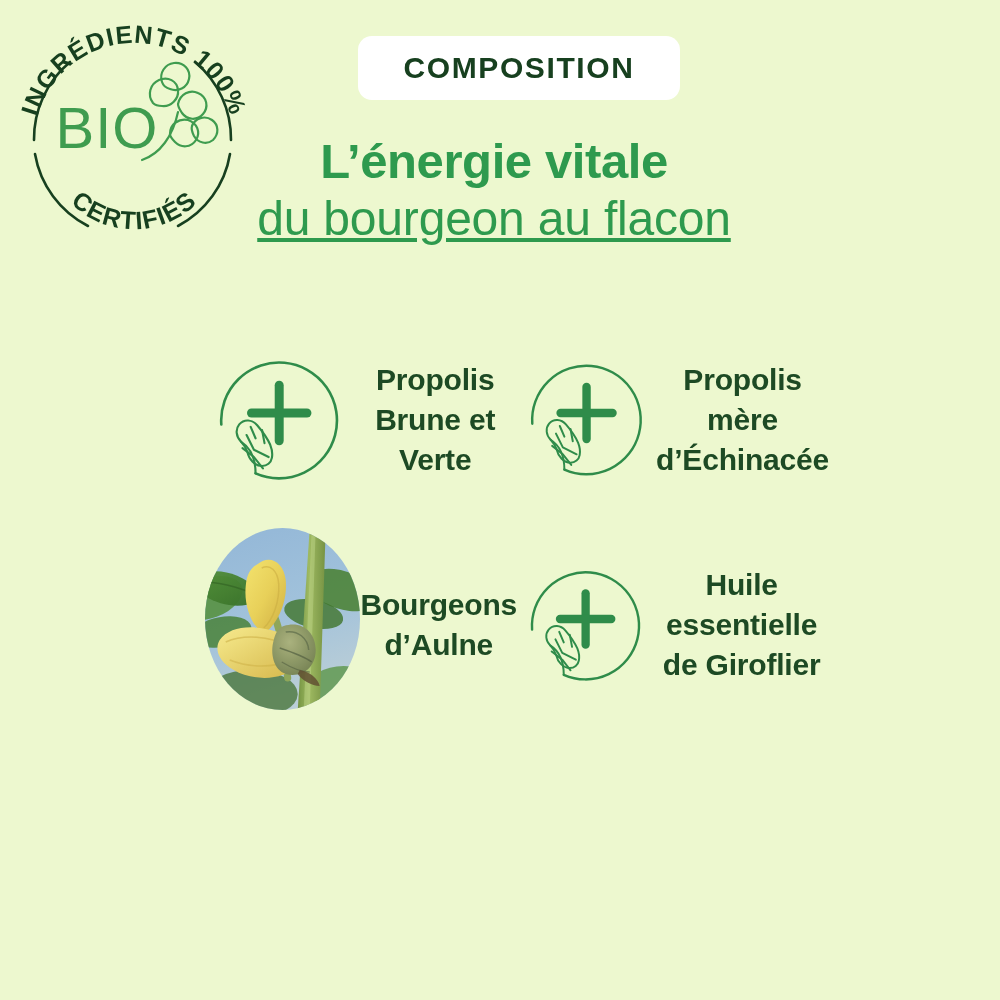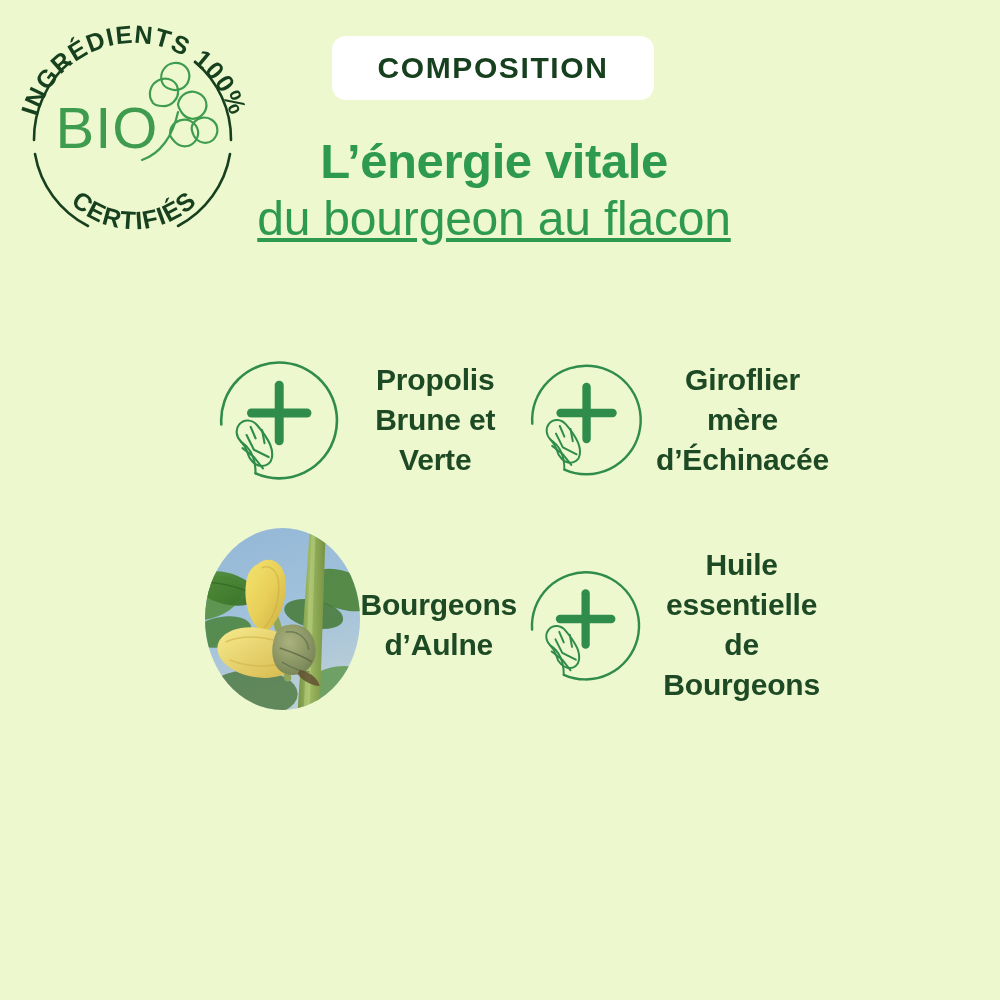--- a/index.html
+++ b/index.html
@@ -22,21 +22,21 @@
     left: 10px;
     top: 8px;
     width: 245px;
     height: 245px;
   }
   .bio-badge svg { display: block; width: 100%; height: 100%; }
 
   
   .composition-pill {
     position: absolute;
-    left: 332px;
+    left: 358px;
     top: 36px;
     width: 322px;
     height: 64px;
     background: #ffffff;
     border-radius: 14px;
     display: flex;
     align-items: center;
     justify-content: center;
   }
   .composition-pill .pill-text {
@@ -202,21 +202,21 @@
           <g stroke="#2f8c4a" stroke-width="2.6" fill="none" stroke-linejoin="round" stroke-linecap="round">
             <path d="M 62 165 C 62 150 58 135 44 126"></path>
             <path d="M 44 126 c -6 -6 -7 -15 -2 -21 c 6 -7 16 -6 22 1 c 6 7 12 15 16 24 c 2 5 3 11 2 16 c -1 6 -6 10 -12 10 c -9 0 -16 -8 -18 -17 c -2 -6 -4 -9 -8 -13 z"></path>
             <path d="M 51 118 l 9 18 l 18 9"></path>
             <path d="M 46 134 l 14 11 l 11 14"></path>
             <path d="M 56 108 l 6 14"></path>
             <path d="M 70 112 l 3 16"></path>
           </g>
         </svg>
       </div>
-      <div class="ing-label">Giroflier mère
+      <div class="ing-label">Propolis mère
 d’Échinacée</div>
     </div>
 
   </div>
 
   <div class="ing-row row-2">
 
     <div class="ing-cell cell-a">
       <div class="ing-photo">
         <svg viewBox="0 0 182 182" xmlns="http://www.w3.org/2000/svg" preserveAspectRatio="xMidYMid slice">
@@ -300,18 +300,18 @@
             <path d="M 62 165 C 62 150 58 135 44 126"></path>
             <path d="M 44 126 c -6 -6 -7 -15 -2 -21 c 6 -7 16 -6 22 1 c 6 7 12 15 16 24 c 2 5 3 11 2 16 c -1 6 -6 10 -12 10 c -9 0 -16 -8 -18 -17 c -2 -6 -4 -9 -8 -13 z"></path>
             <path d="M 51 118 l 9 18 l 18 9"></path>
             <path d="M 46 134 l 14 11 l 11 14"></path>
             <path d="M 56 108 l 6 14"></path>
             <path d="M 70 112 l 3 16"></path>
           </g>
         </svg>
       </div>
       <div class="ing-label">Huile essentielle
-de Bourgeons</div>
+de Giroflier</div>
     </div>
 
   </div>
 
 </div>
 
 </body></html>

